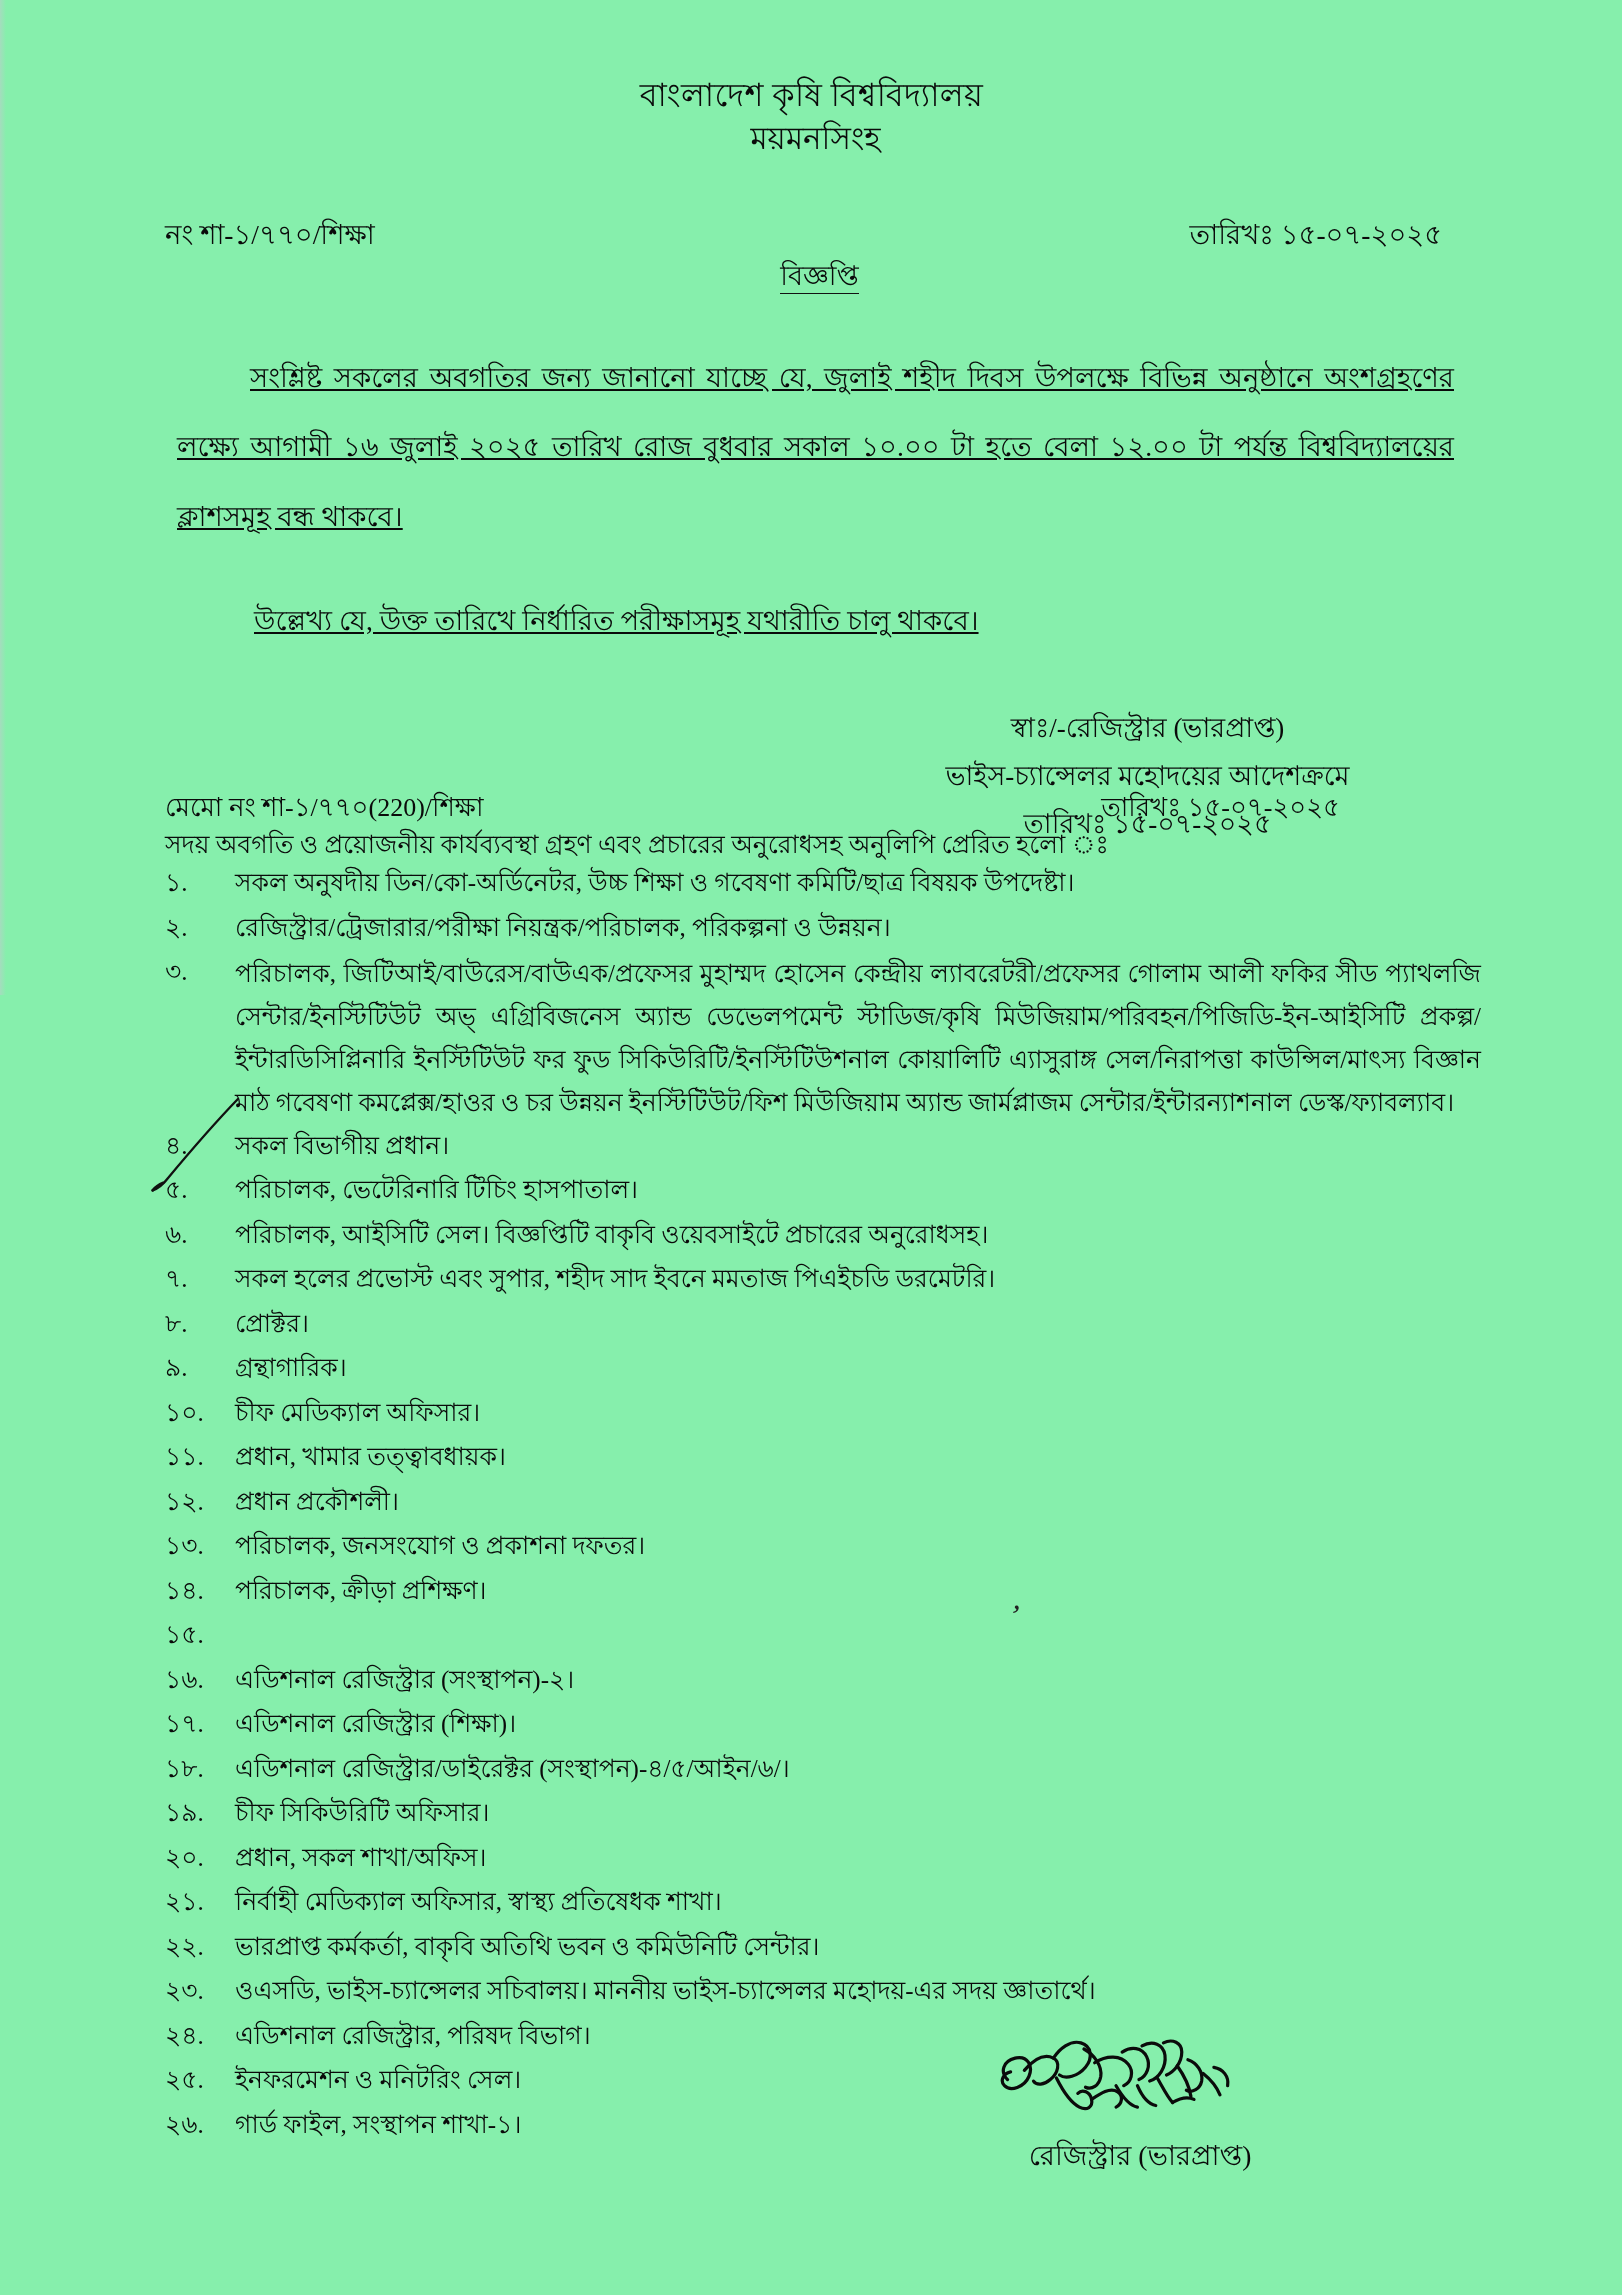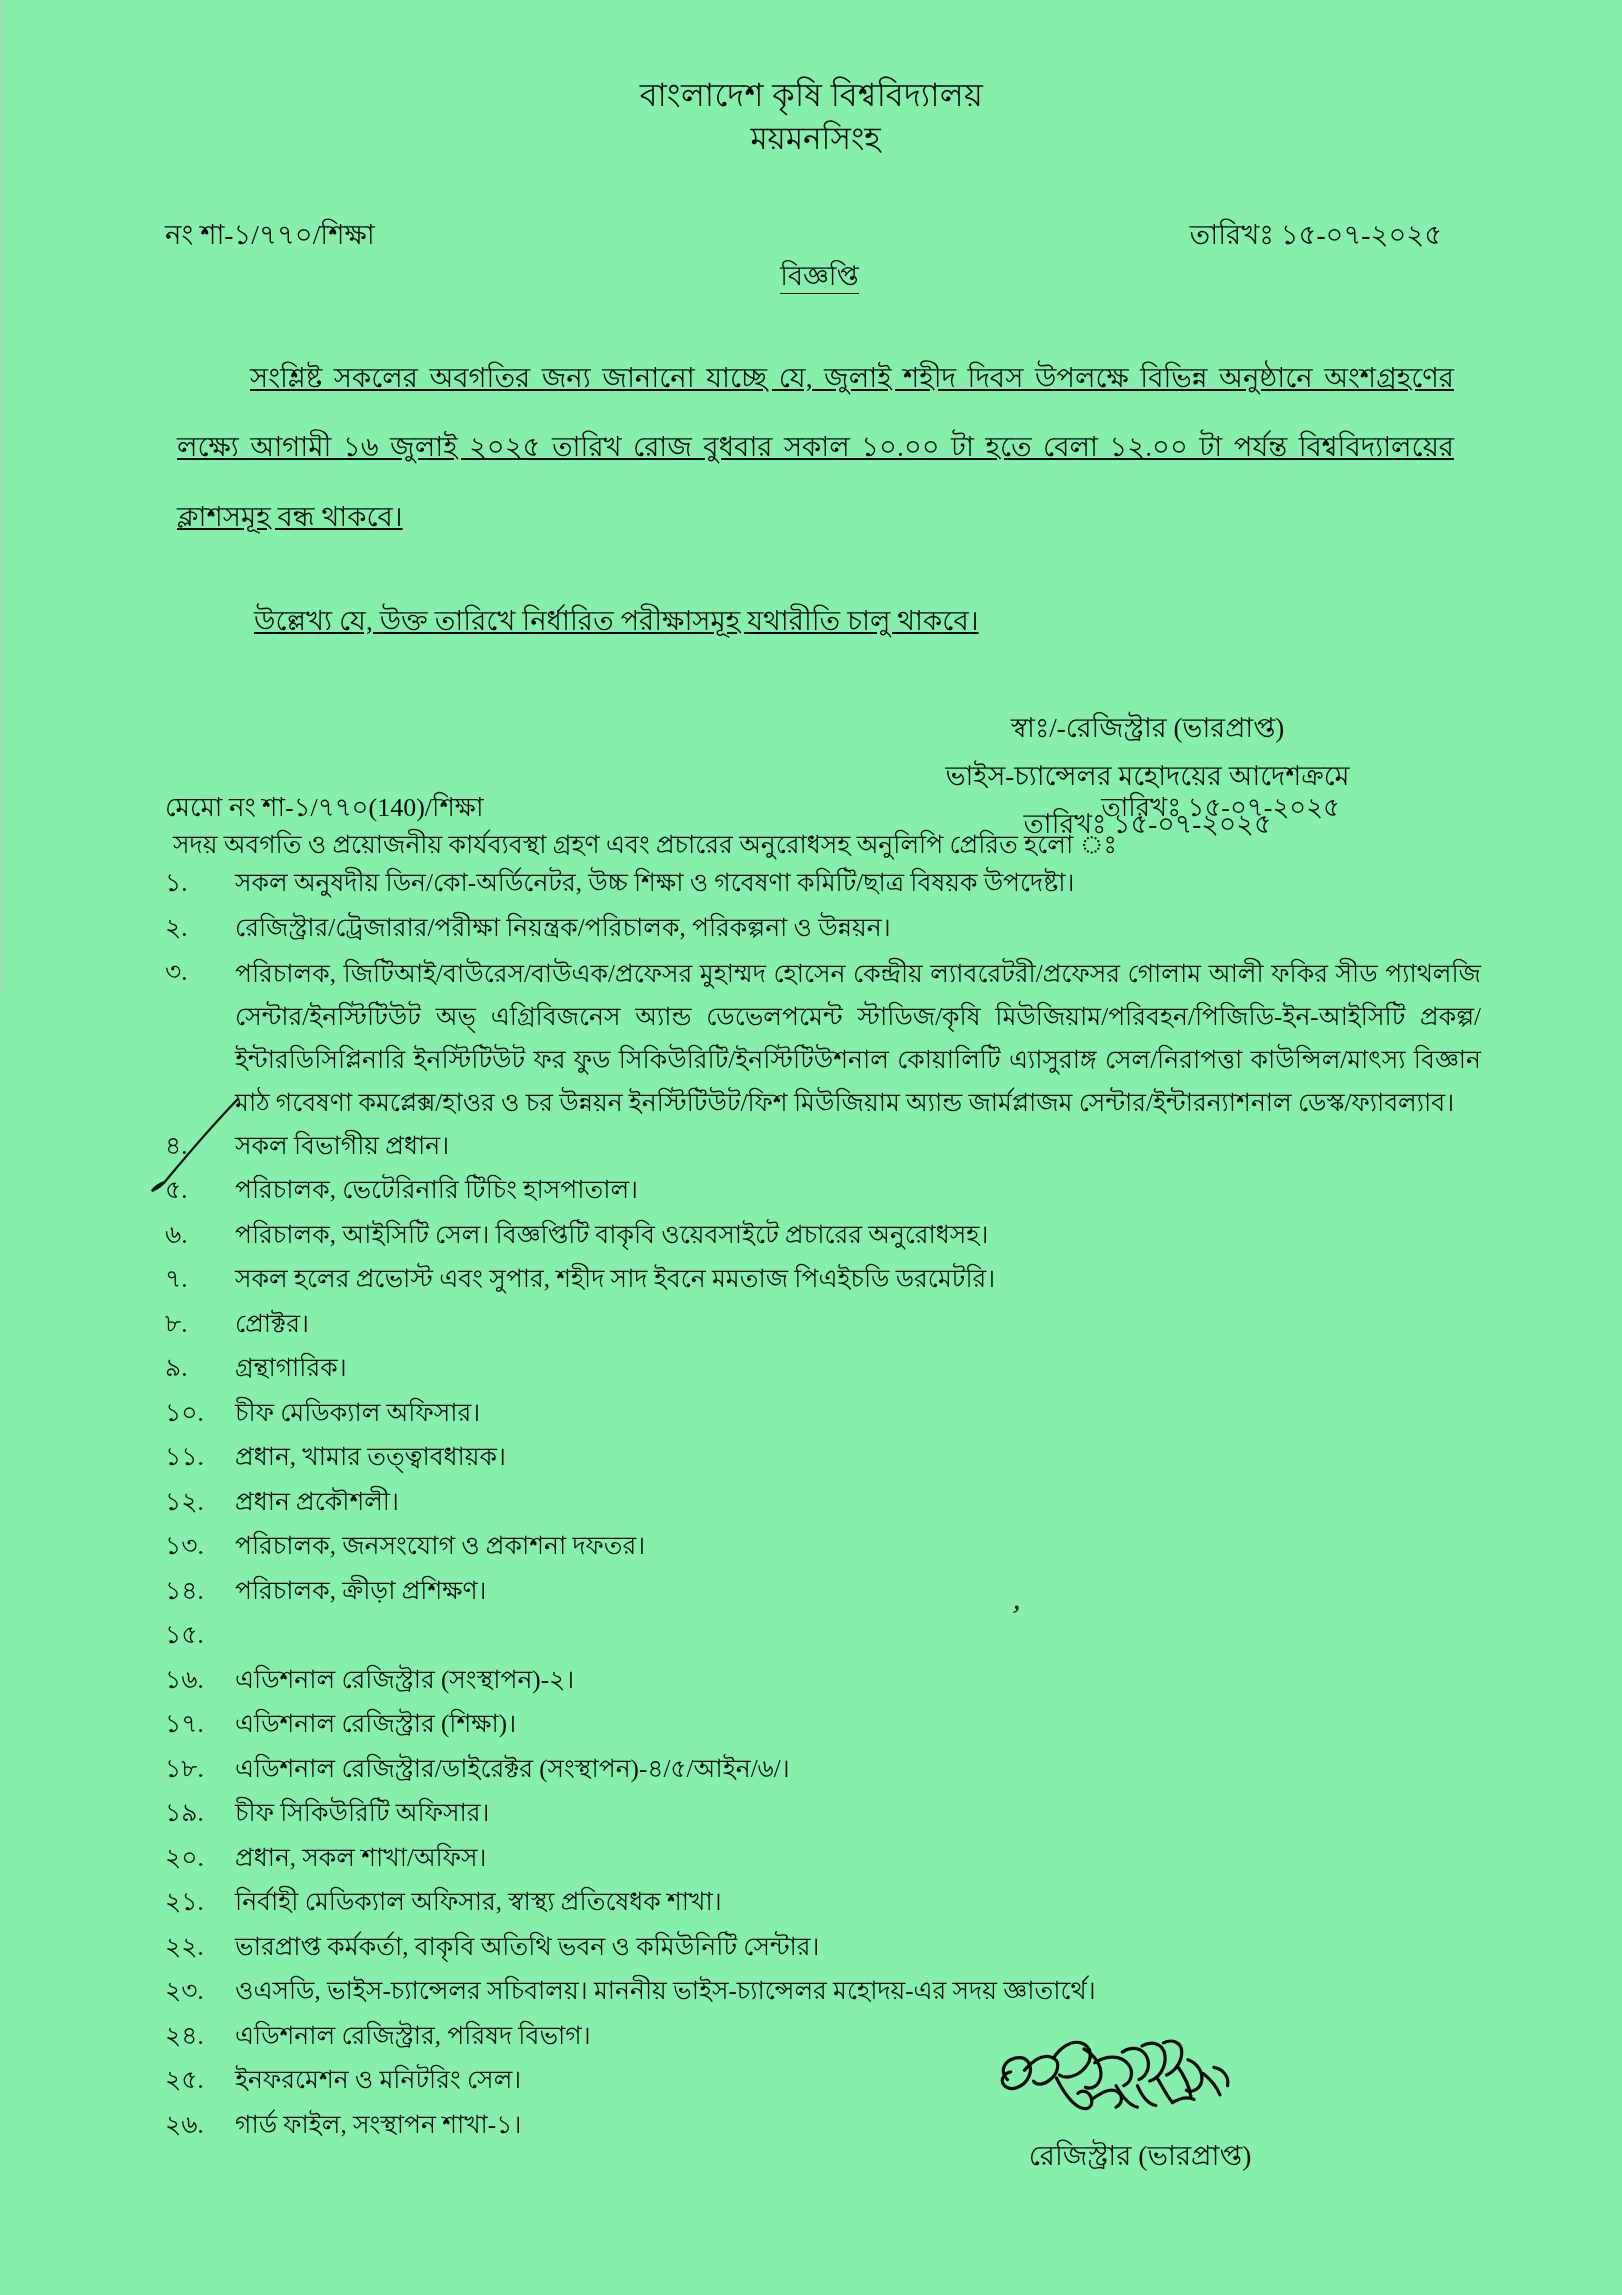--- a/index.html
+++ b/index.html
@@ -105,21 +105,20 @@
     justify-content: space-between;
     font-size: 26px;
   }
   .memo-date { margin-right: 122px; white-space: nowrap; }
 
   .copy-intro {
     position: absolute;
     top: 825px;
     left: 165px;
     font-size: 25px;
-    margin-left: 8px;
   }
 
   .dist-list {
     position: absolute;
     top: 863px;
     left: 165px;
     width: 1316px;
     font-size: 25px;
   }
   .dist-item {
@@ -197,21 +196,21 @@
     <p class="para-2">উল্লেখ্য যে, উক্ত তারিখে নির্ধারিত পরীক্ষাসমূহ যথারীতি চালু থাকবে।</p>
   </div>
 
   <div class="authority">
     <div>স্বাঃ/-রেজিস্ট্রার (ভারপ্রাপ্ত)</div>
     <div>ভাইস-চ্যান্সেলর মহোদয়ের আদেশক্রমে</div>
     <div>তারিখঃ ১৫-০৭-২০২৫</div>
   </div>
 
   <div class="memorow">
-    <div>মেমো নং শা-১/৭৭০(140)/শিক্ষা</div>
+    <div>মেমো নং শা-১/৭৭০(220)/শিক্ষা</div>
     <div class="memo-date">তারিখঃ ১৫-০৭-২০২৫</div>
   </div>
 
   <div class="copy-intro">সদয় অবগতি ও প্রয়োজনীয় কার্যব্যবস্থা গ্রহণ এবং প্রচারের অনুরোধসহ অনুলিপি প্রেরিত হলো ঃ</div>
 
   <div class="dist-list">
     <div class="dist-item">
       <span class="dist-num">১.</span>
       <span class="dist-text">সকল অনুষদীয় ডিন/কো-অর্ডিনেটর, উচ্চ শিক্ষা ও গবেষণা কমিটি/ছাত্র বিষয়ক উপদেষ্টা।</span>
     </div>

